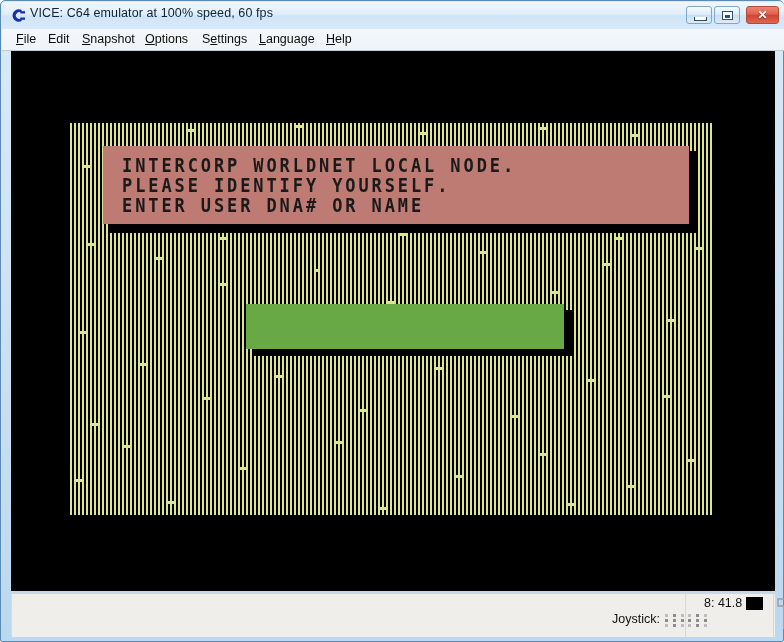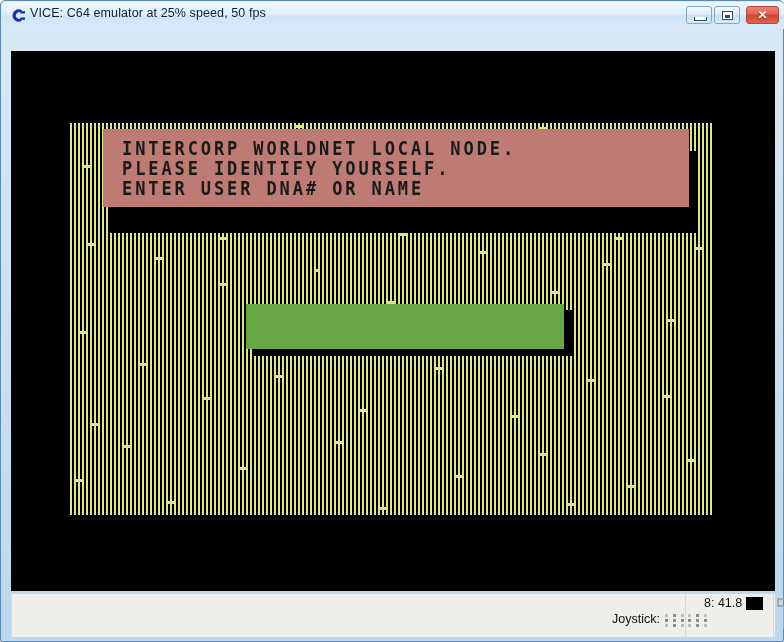--- a/index.html
+++ b/index.html
@@ -156,21 +156,21 @@
   
   #msg-shadow {
     position: absolute;
     left: 38px; top: 28px;
     width: 588px;
     height: 82px;
     background: #000000;
   }
   #msg-panel {
     position: absolute;
-    left: 33px; top: 6px;
+    left: 33px; top: 23px;
     width: 586px;
     height: 78px;
     background: #bd7b74;
     overflow: hidden;
   }
   #msg-lines {
     position: absolute;
     left: 19px; top: 9px;
     font-family: "DejaVu Sans Mono", monospace;
     font-size: 17px;
@@ -267,34 +267,43 @@
 <div id="window">
 
   <div id="titlebar">
     <span id="title-icon">
       <svg width="17" height="17" viewBox="0 0 17 17">
         <path d="M12.6 3.0 A6.2 6.2 0 1 0 12.6 14.0 L12.6 11.0 A3.4 3.4 0 1 1 12.6 6.0 Z" fill="#1b2ea8"></path>
         <rect x="11.4" y="4.2" width="4.6" height="2.3" fill="#1b2ea8"></rect>
         <rect x="11.4" y="10.5" width="4.6" height="2.3" fill="#1b2ea8"></rect>
       </svg>
     </span>
-    <span id="title-text">VICE: C64 emulator at 25% speed, 50 fps</span>
+    <span id="title-text">VICE: C64 emulator at 100% speed, 60 fps</span>
 
     <div class="win-btn" id="btn-min">
       <span class="glyph-min"></span>
     </div>
     <div class="win-btn" id="btn-max">
       <span class="glyph-max-o"></span>
       <span class="glyph-max-i"></span>
     </div>
     <div class="win-btn" id="btn-close">
       <span class="glyph-close">✕</span>
     </div>
   </div>
 
+  <div id="menubar">
+    <div class="menu-item" style="left:14px"><u>F</u>ile</div>
+    <div class="menu-item" style="left:46px">Edit</div>
+    <div class="menu-item" style="left:80px"><u>S</u>napshot</div>
+    <div class="menu-item" style="left:143px"><u>O</u>ptions</div>
+    <div class="menu-item" style="left:200px">S<u>e</u>ttings</div>
+    <div class="menu-item" style="left:257px"><u>L</u>anguage</div>
+    <div class="menu-item" style="left:324px"><u>H</u>elp</div>
+  </div>
 
   <div id="client">
 
     <div id="c64-screen">
 
       <div class="noise" style="left:118px;top:6px"></div>
       <div class="noise" style="left:226px;top:2px"></div>
       <div class="noise" style="left:350px;top:9px"></div>
       <div class="noise" style="left:470px;top:4px"></div>
       <div class="noise" style="left:562px;top:11px"></div>

